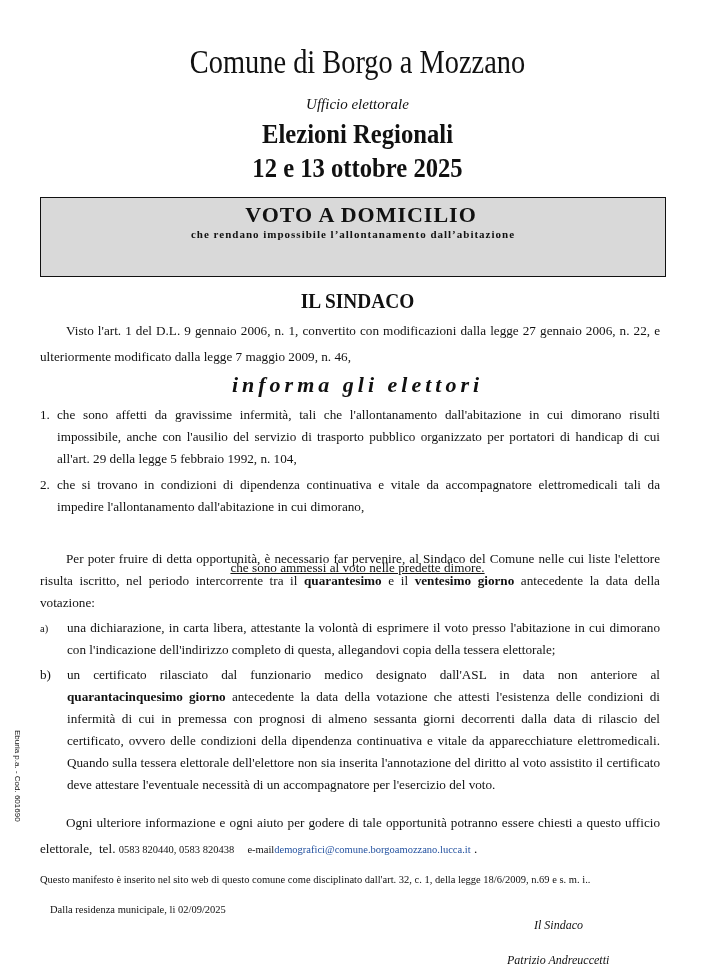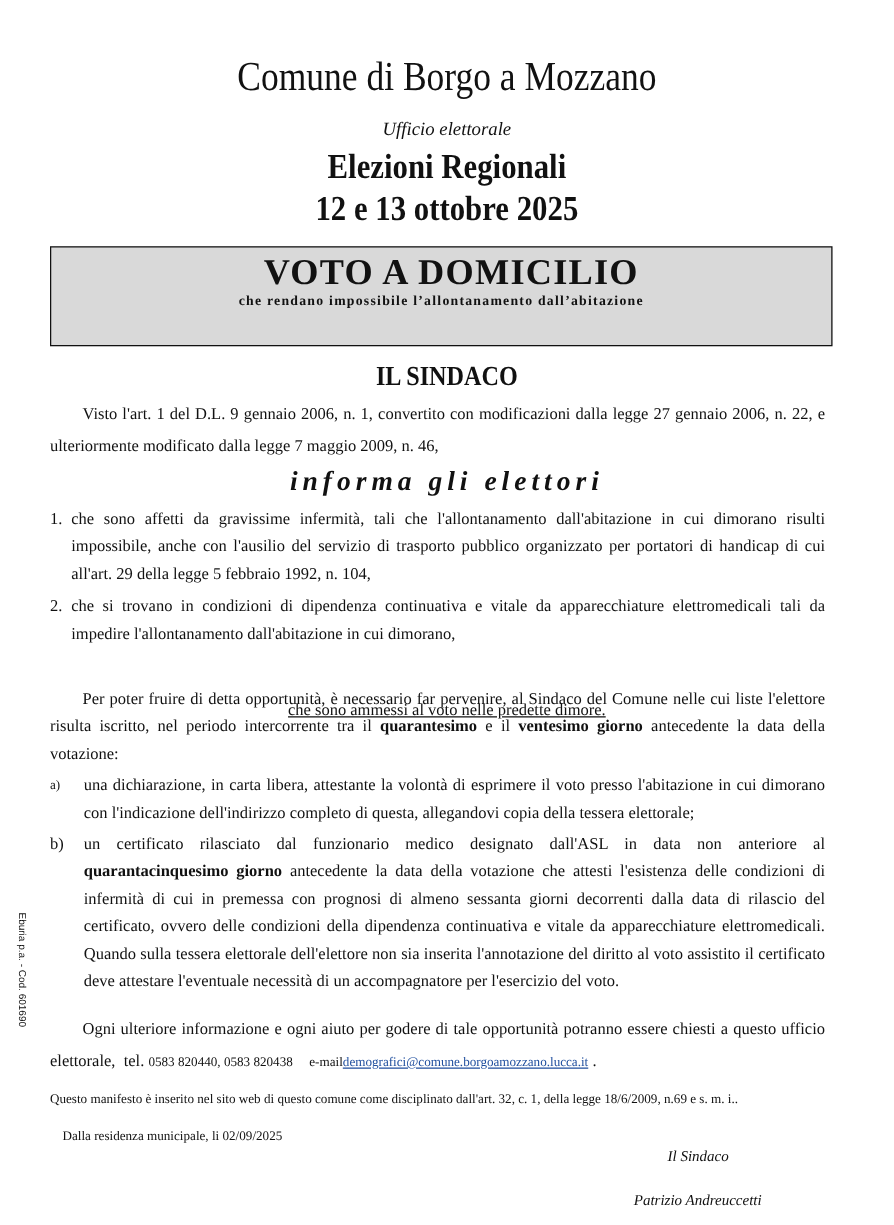--- a/index.html
+++ b/index.html
@@ -5,33 +5,33 @@
   html, body { margin: 0; padding: 0; background: #ffffff; }
   body { width: 715px; height: 980px; position: relative; overflow: hidden;
          font-family: "Liberation Serif", "DejaVu Serif", serif; color: #111; }
   .abs { position: absolute; }
   .center { left: 0; width: 715px; text-align: center; }
   .comune { top: 44px; font-size: 33px; letter-spacing: 0px; font-family: "Liberation Serif", serif; transform: scaleX(0.86); }
   .ufficio { top: 96px; font-size: 15px; font-style: italic; }
   .elez { top: 118px; font-size: 28px; font-weight: bold; transform: scaleX(0.88); }
   .date { top: 152px; font-size: 28px; font-weight: bold; transform: scaleX(0.88); }
   .box { left: 40px; top: 197px; width: 626px; height: 80px; background: #d9d9d9; border: 1.5px solid #111; box-sizing: border-box; text-align: center; }
-  .box .l1 { font-size: 29px; font-weight: bold; margin-top: 4px; letter-spacing: 1px; margin-left: 16px; }
+  .box .l1 { font-size: 22px; font-weight: bold; margin-top: 4px; letter-spacing: 1px; margin-left: 16px; }
   .box .l2 { font-size: 19px; font-weight: bold; margin-top: 0px; letter-spacing: 0.5px; }
   .box .l3 { font-size: 11px; font-weight: bold; margin-top: 0px; letter-spacing: 1px; }
   .sindaco { top: 288px; font-size: 22px; font-weight: bold; transform: scaleX(0.88); }
   .para { font-size: 13.2px; line-height: 22px; text-align: justify; }
   .visto { left: 40px; top: 318px; width: 620px; line-height: 26px; }
   .informa { top: 372px; font-size: 22px; font-style: italic; font-weight: bold; letter-spacing: 4px; }
   .list { left: 40px; width: 620px; }
   .list .num { position: absolute; left: 0; }
   .list .txt { margin-left: 17px; text-align: justify; }
   .ammessi { top: 528px; font-size: 13.2px; text-decoration: underline; margin-top: 32px; }
   .small { font-size: 10.5px; }
-  .link { color: #1f4e9e; text-decoration: underline; }
+  .link { color: #1f4e9e; }
   .side { left: 2px; top: 730px; width: 20px; height: 100px; font-size: 8px; font-family: "Liberation Sans", sans-serif; writing-mode: vertical-rl; }
   .sig { font-style: italic; font-size: 12px; }
   b { font-weight: bold; }
 </style>
 </head>
 <body>
 
 <div class="abs center comune">Comune di Borgo a Mozzano</div>
 <div class="abs center ufficio">Ufficio elettorale</div>
 <div class="abs center elez">Elezioni Regionali</div>
@@ -47,21 +47,21 @@
 <div class="abs para visto"><span style="display:inline-block;width:26px"></span><span>Visto l'art. 1 del D.L. 9 gennaio 2006, n. 1, convertito con modificazioni dalla legge 27 gennaio 2006, n. 22, e ulteriormente modificato dalla legge 7 maggio 2009, n. 46,</span></div>
 
 <div class="abs center informa">informa gli elettori</div>
 
 <div class="abs para list" style="top:404px;">
   <span class="num">1.</span>
   <div class="txt">che sono affetti da gravissime infermità, tali che l'allontanamento dall'abitazione in cui dimorano risulti impossibile, anche con l'ausilio del servizio di trasporto pubblico organizzato per portatori di handicap di cui all'art. 29 della legge 5 febbraio 1992, n. 104,</div>
 </div>
 <div class="abs para list" style="top:474px;">
   <span class="num">2.</span>
-  <div class="txt">che si trovano in condizioni di dipendenza continuativa e vitale da apparecchiature elettromedicali tali da impedire l'allontanamento dall'abitazione in cui dimorano,</div>
+  <div class="txt">che si trovano in condizioni di dipendenza continuativa e vitale da accompagnatore elettromedicali tali da impedire l'allontanamento dall'abitazione in cui dimorano,</div>
 </div>
 
 <div class="abs center ammessi">che sono ammessi al voto nelle predette dimore.</div>
 
 <div class="abs para" style="left:40px;top:548px;width:620px;"><span style="display:inline-block;width:26px"></span><span>Per poter fruire di detta opportunità, è necessario far pervenire, al Sindaco del Comune nelle cui liste l'elettore risulta iscritto, nel periodo intercorrente tra il </span><b>quarantesimo</b><span> e il </span><b>ventesimo giorno</b><span> antecedente la data della votazione:</span></div>
 
 <div class="abs para" style="left:40px;top:617px;width:620px;">
   <span class="abs small" style="left:0;top:1px;">a)</span>
   <div style="margin-left:27px;">una dichiarazione, in carta libera, attestante la volontà di esprimere il voto presso l'abitazione in cui dimorano con l'indicazione dell'indirizzo completo di questa, allegandovi copia della tessera elettorale;</div>
 </div>

